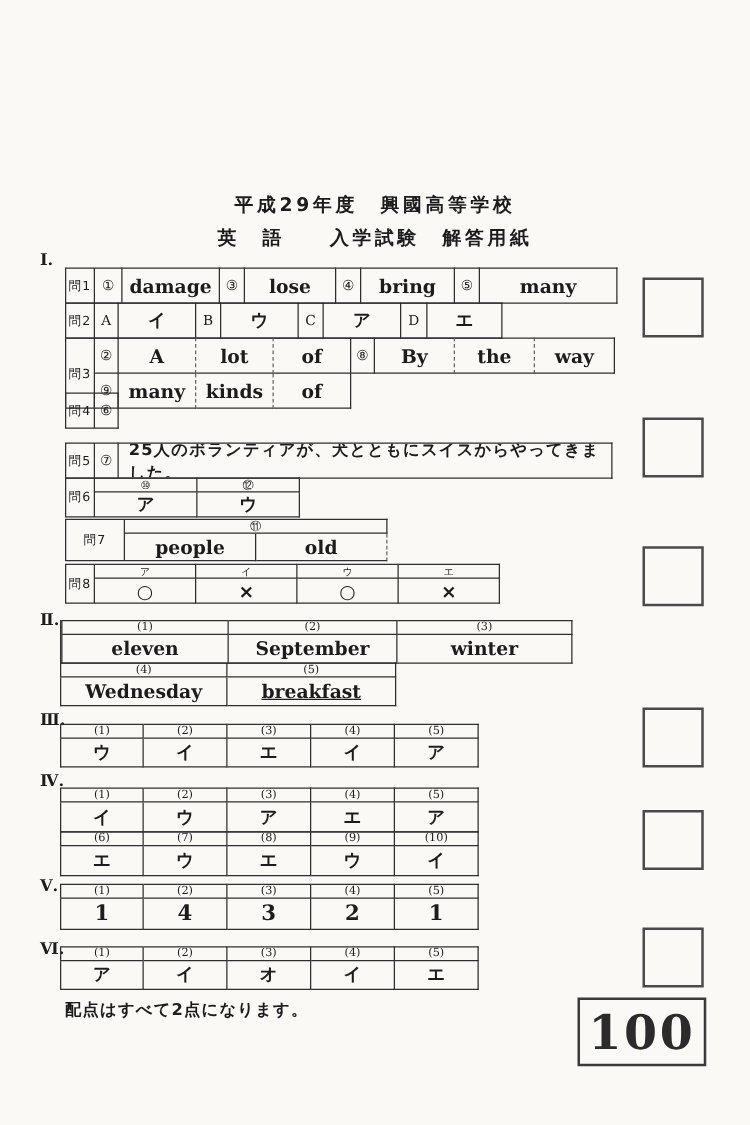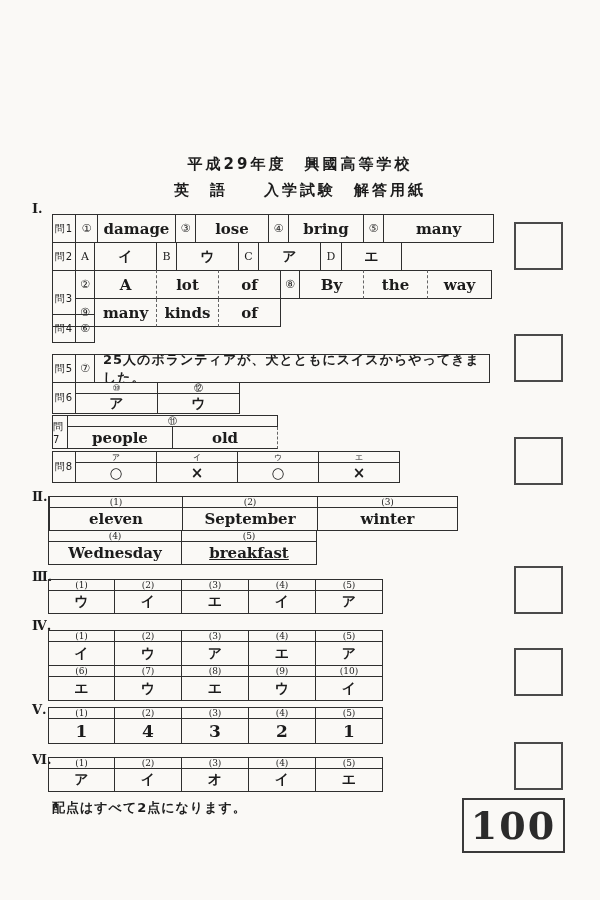--- a/index.html
+++ b/index.html
@@ -119,21 +119,21 @@
       <div class="c num hdr" style="height:12px;font-size:9px;">⑩</div>
       <div class="c kana nt" style="height:20px;">ア</div>
     </div>
     <div class="col" style="width:82px;">
       <div class="c num hdr" style="height:12px;font-size:9px;">⑫</div>
       <div class="c kana nt" style="height:20px;">ウ</div>
     </div>
   </div>
 
   <div class="cellrow" style="left:52px;top:415px;height:34px;">
-    <div class="c first qlabel" style="width:16px;height:34px;">問7</div>
+    <div class="c first qlabel" style="width:48px;height:34px;">問7</div>
     <div class="col" style="width:210px;">
       <div class="c num" style="height:12px;font-size:9px;">⑪</div>
       <div style="display:flex;height:22px;">
         <div class="c word nt" style="width:105px;">people</div>
         <div class="c word nt dr" style="width:105px;">old</div>
       </div>
     </div>
   </div>
 
   <div class="cellrow" style="left:52px;top:451px;height:32px;">

